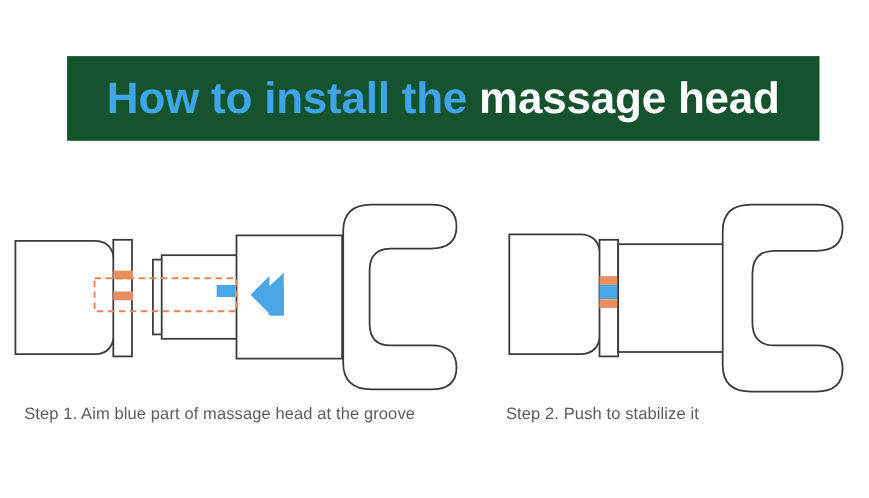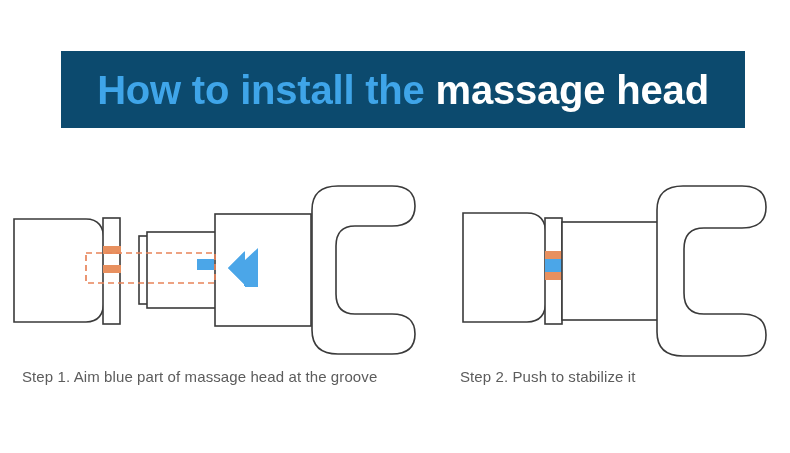--- a/index.html
+++ b/index.html
@@ -17,21 +17,21 @@
     background: #ffffff;
   }
 
   
   #title-banner {
     position: absolute;
     left: 61px;
     top: 51px;
     width: 684px;
     height: 77px;
-    background: #0c4a6e;
+    background: #14532d;
     display: flex;
     align-items: center;
     justify-content: center;
     box-sizing: border-box;
   }
   #title-text {
     font-size: 40px;
     font-weight: bold;
     letter-spacing: -0.2px;
     white-space: nowrap;

